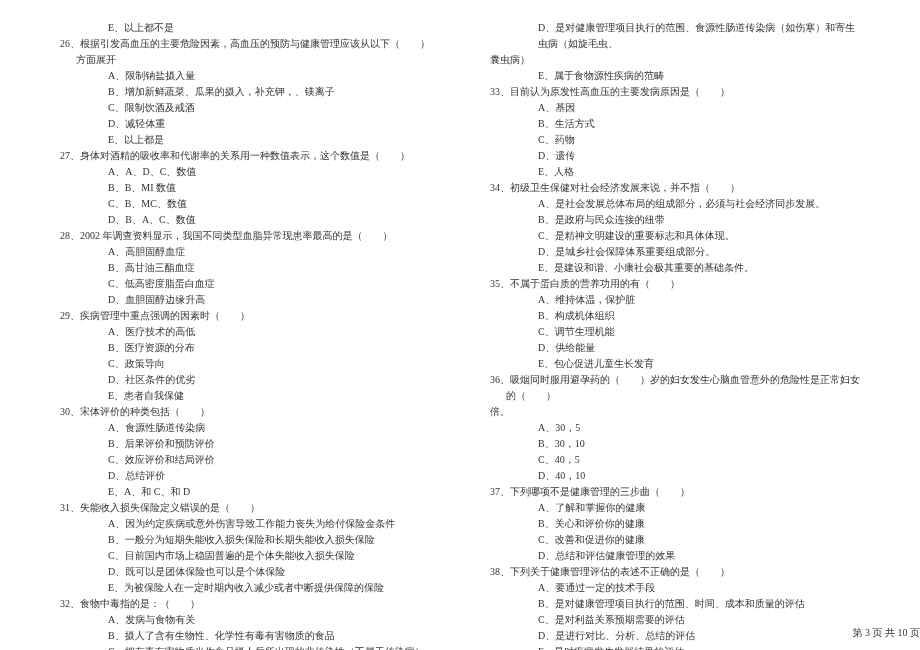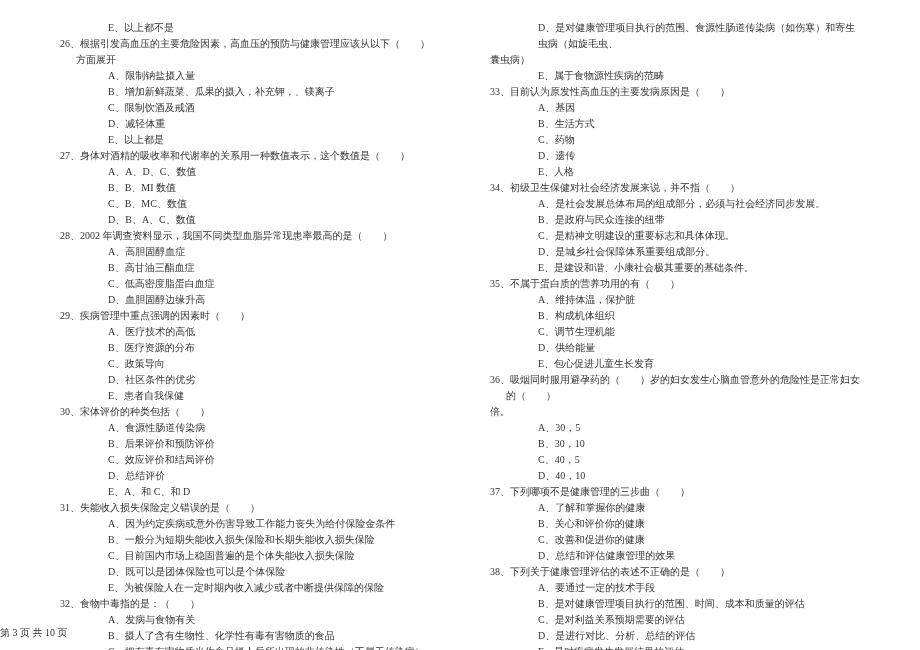--- a/index.html
+++ b/index.html
@@ -34,21 +34,21 @@
       text-indent: -16px;
     }
     .question-cont {
       padding-left: 0;
     }
     .footer {
       position: absolute;
       bottom: 10px;
       left: 0;
       right: 0;
-      text-align: left;
+      text-align: right;
       font-size: 10px;
     }
   </style>
 </head>
 <body>
 
 <div class="columns">
   <div class="column" id="left-col">
       <div class="option">E、以上都不是</div>
       <div class="question">26、根据引发高血压的主要危险因素，高血压的预防与健康管理应该从以下（　　）方面展开</div>

